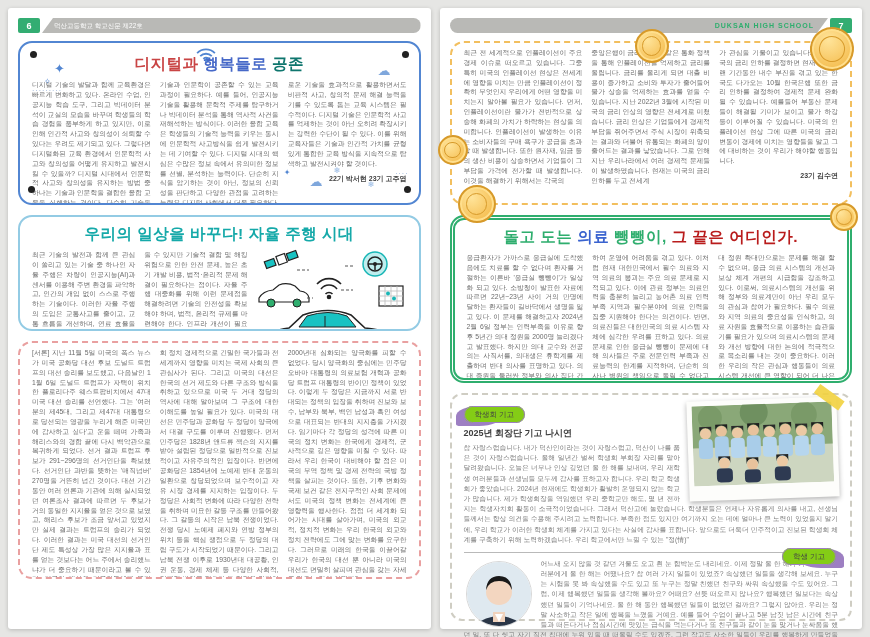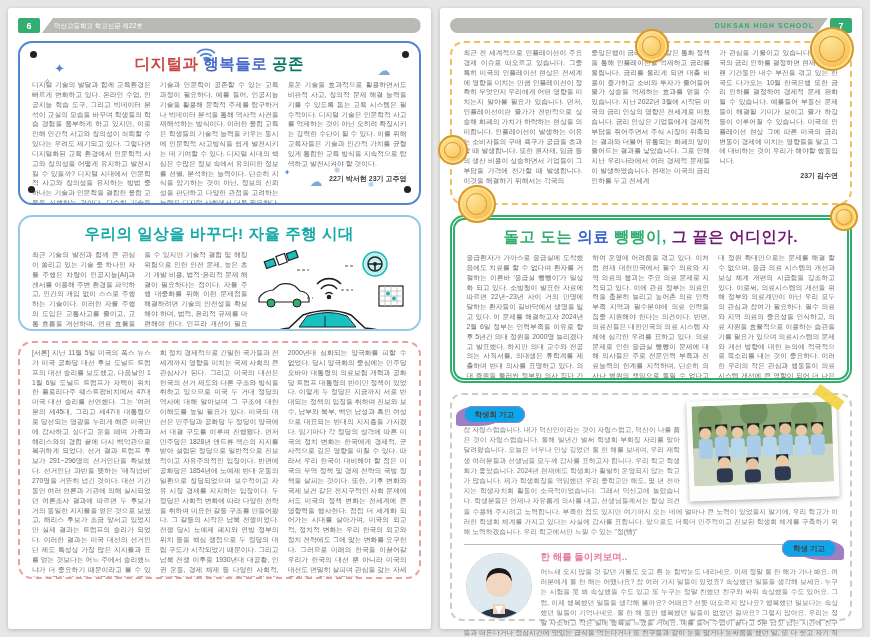--- a/index.html
+++ b/index.html
@@ -41,21 +41,21 @@
   .coin:after{content:"";position:absolute;inset:18%;border:1.5px solid #d79a2a;border-radius:50%;}
 
   
   .a2body{display:flex;gap:9px;}
   .a2text{flex:1;display:flex;gap:9px;}
   .carbox{flex:0 0 150px;position:relative;margin-top:-4px;}
 
   
   .bubble{position:relative;display:inline-block;margin:2px 0 4px;}
   .bubble .bg{position:absolute;left:-8px;top:3px;width:46px;height:20px;background:#9d7fc2;border-radius:50% 50% 50% 10%;}
-  .bubble .fg{position:relative;background:#0ea5e9;border:1.5px solid #9d7fc2;border-radius:12px;padding:3px 10px;font-size:7.5px;color:#444;font-weight:700;}
+  .bubble .fg{position:relative;background:#84cc16;border:1.5px solid #9d7fc2;border-radius:12px;padding:3px 10px;font-size:7.5px;color:#444;font-weight:400;}
   .c-title{font-size:9px;font-weight:800;color:#3d3d3d;margin:2px 0 3px;}
   .c-body{font-size:6.8px;line-height:1.5;color:#7a7a7a;text-align:justify;word-break:break-all;}
   .polaroid{float:right;width:150px;height:100px;background:#fdfdfb;box-shadow:0 2px 5px rgba(0,0,0,.3);transform:rotate(-2deg);margin:-2px 0 4px 8px;padding:5px 5px 12px;box-sizing:border-box;position:relative;}
   .tape{position:absolute;right:-8px;top:-5px;width:30px;height:11px;background:#f2d23e;opacity:.9;transform:rotate(38deg);}
   .divider{border:0;border-top:1.5px solid #b9b9b9;margin:7px 0 6px;position:relative;}
   .badge2wrap{position:absolute;right:14px;margin-top:-14px;}
   .badge2wrap .bg{left:auto;right:-8px;border-radius:50% 50% 10% 50%;}
   .avatar{float:left;width:64px;height:64px;border-radius:50%;overflow:hidden;margin:2px 9px 2px 2px;border:1px solid #d8d8d8;}
   .p-title{font-size:9.5px;font-weight:800;color:#e87a9a;margin:2px 0 3px;}
 </style>
@@ -205,21 +205,21 @@
           <span class="byline">23기 김수연</span>
         </div>
       </div>
     </div>
 
     <div class="art a-green">
       <div class="ttl">
         <span style="color:#2fae6e;">돌고 도는</span>
         <span style="color:#3a63cf;">의료</span>
         <span style="color:#2fae6e;margin-top:48px;">뺑뺑이,</span>
-        <span style="color:#701a75;">그 끝은 어디인가.</span>
+        <span style="color:#b91c1c;">그 끝은 어디인가.</span>
       </div>
       <div class="cols">
         <div class="col">응급환자가 가까스로 응급실에 도착했음에도 치료를 할 수 없다며 환자를 거절하는 이른바 '응급실 뺑뺑이'가 일상화 되고 있다. 소방청이 발표한 자료에 따르면 22년~23년 사이 거의 만명에 달하는 환자들이 길바닥에서 생명을 잃고 있다. 이 문제를 해결하고자 2024년 2월 6일 정부는 인력부족을 이유로 향후 5년간 의대 정원을 2000명 늘리겠다고 발표했다. 하지만 의대 교수와 전공의는 사직서를, 의대생은 휴학계를 제출하며 반대 의사를 표명하고 있다. 의대 증원을 둘러싼 정부와 의사 집단 간 갈등은 나날이 깊어지고 있다. (각자의 입장을 보다) 수도권에서는 환자 쏠림 현상으로, 지방 병원에서는 의료 인력 부족으로 인</div>
         <div class="col">하여 운영에 어려움을 겪고 있다. 이처럼 현재 대한민국에서 필수 의료와 지역 의료의 붕괴는 주요 의료 문제로 지적되고 있다. 이에 관료 정부는 의료인력을 충분히 늘리고 농어촌 의료 인력 부족 지역과 필수분야에 의료 인력을 집중 지원해야 한다는 의견이다. 반면, 의료진들은 대한민국의 의료 시스템 자체에 심각한 우려를 표하고 있다. 의료 문제로 인한 응급실 뺑뺑이 문제에 대해 의사들은 주로 전문인력 부족과 진료능력의 한계를 지적하며, 단순히 의사나 병원의 책임으로 돌릴 수 없다고 말한다. 또한 일부 의료진들은 의료 이용 통제 시스템의 부재와 과잉 진료를 의료 붕괴의 원인으로 보고 있다. 결국 의료진들은 정부의 단순한 의</div>
         <div class="col">
           <span>대 정원 확대만으로는 문제를 해결 할 수 없으며, 응급 의료 시스템의 개선과 보상 체계 개편의 시급함을 강조하고 있다. 이로써, 의료시스템의 개선을 위해 정부와 의료계만이 아닌 우리 모두의 관심과 참여가 필요하다. 필수 의료와 지역 의료의 중요성을 인식하고, 의료 자원을 효율적으로 이용하는 습관을 기를 필요가 있으며 의료시스템의 문제와 개선 방향에 대한 논의에 적극적으로 목소리를 내는 것이 중요하다. 이러한 우리의 작은 관심과 행동들이 의료 시스템 개선에 큰 역할이 되어 더 나은 의료 활동을 만드는데 기여되기를 바란다.</span>
           
         </div>
       </div>
     </div>
@@ -295,38 +295,38 @@
               </g>
           </g>
         </svg>
       </div>
 
       <div class="bubble">
         <span class="bg"></span>
         <span class="fg">학생회 기고</span>
       </div>
 
+      <div class="c-title">2025년 회장단 기고 나시연</div>
       <div class="c-body">참 자랑스럽습니다. 내가 덕산인이라는 것이 자랑스럽고, 덕산이 나를 품은 것이 자랑스럽습니다. 올해 일년간 벌써 학생회 부회장 자리를 맡아 달려왔습니다. 오늘은 너무나 인상 깊었던 올 한 해를 보내며, 우리 재학생 여러분들과 선생님들 모두께 감사를 표하고자 합니다. 우리 학교 학생회가 좋았습니다. 2024년 현재에도 학생회가 활발히 운영되지 않는 학교가 많습니다. 제가 학생회장을 역임했던 우리 중학교만 해도, 몇 년 전까지는 학생자치회 활동이 소극적이었습니다. 그래서 덕산고에 놀랐습니다. 학생분들은 언제나 자유롭게 의사를 내고, 선생님들께서는 항상 의견을 수용해 주시려고 노력합니다. 부족한 점도 있지만 여기까지 오는 데에 얼마나 큰 노력이 있었을지 알기에, 우리 학교가 이러한 학생회 체계를 가지고 있다는 사실에 감사를 표합니다. 앞으로도 더욱더 민주적이고 진보된 학생회 체계를 구축하기 위해 노력하겠습니다. 우리 학교에서만 느낄 수 있는 "정(情)"</div>
 
       <hr class="divider">
       <div class="badge2wrap bubble">
         <span class="bg"></span>
         <span class="fg">학생 기고</span>
       </div>
 
       <div style="margin-top:4px;">
         <div class="avatar">
           <svg width="64" height="64" viewBox="0 0 64 64">
             <rect width="64" height="64" fill="#dfe9f0"></rect>
             <path d="M6 64q26-20 52 0z" fill="#2a3546"></path>
             <path d="M26 50h12v10h-12z" fill="#f0d2bc"></path>
             <path d="M28 52l4 8 4-8z" fill="#fff"></path>
             <circle cx="32" cy="30" r="13" fill="#f3d6c0"></circle>
             <path d="M19 28q1-14 13-14t13 14q-3-9-13-9t-13 9z" fill="#191919"></path>
           </svg>
         </div>
-        <div class="p-title">한 해를 돌이켜보며..</div>
         <div class="c-body">어느새 오지 않을 것 같던 겨울도 오고 흰 눈 함박눈도 내리네요. 이제 정말 올 한 해가 가나 봐요. 여러분에게 올 한 해는 어땠나요? 참 여러 가지 일들이 있었죠? 속상했던 일들을 생각해 보세요. 누구는 시험을 못 봐 속상했을 수도 있고 또 누구는 정말 친했던 친구와 싸워 속상했을 수도 있어요. 그럼, 이제 행복했던 일들을 생각해 볼까요? 어때요? 선뜻 떠오르지 않나요? 행복했던 일보다는 속상했던 일들이 기억나네요. 올 한 해 동안 행복했던 일들이 없었던 걸까요? 그렇지 않아요. 우리는 정말 사소하고 작은 일에 행복을 느꼈을 거예요. 예를 들어 수업이 끝나고 5분 남짓 남은 시간에 친구들과 떠든다거나 점심시간에 맛있는 급식을 먹는다거나 또 친구들과 같이 눈을 맞거나 눈싸움을 했던 일, 또 다 씻고 자기 직전 침대에 누워 있을 때 떠올릴 수도 있겠죠. 그런 작고도 사소한 일들이 우리를 행복하게 만들었을 거예요. 행복은 그리 먼 곳에 있지 않아요. 주변을 조금만 둘러보면 이런 사소한 일들이 우리를 행복하게 만들고 있을 거예요. 얼마 남지 않은 올 한 해도 사소한 행복들로 가득하길 기도할게요. 물론 다가오는 한 해도요!</div>
 
       </div>
     </div>
   </div>
 </div>
 
 </body></html>

